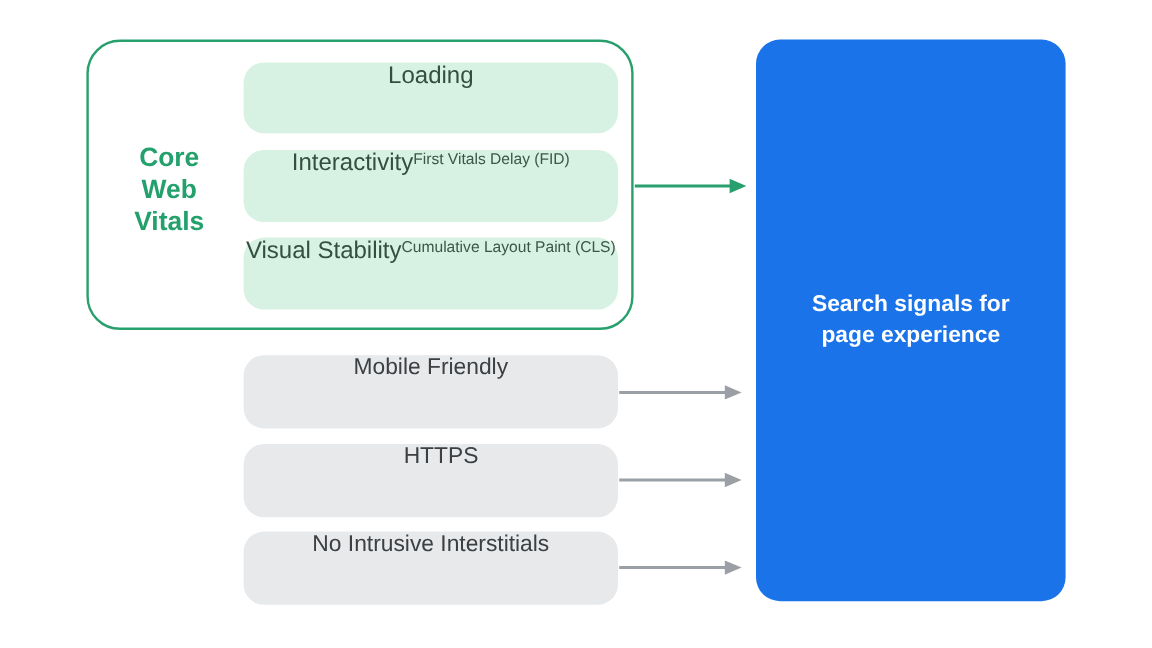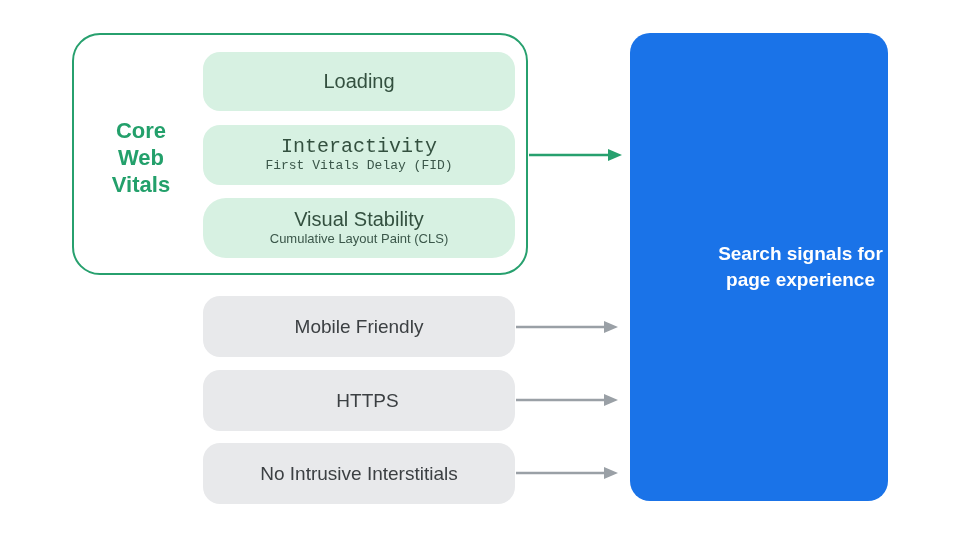--- a/index.html
+++ b/index.html
@@ -39,22 +39,22 @@
     color: #23a06b;
   }
   
   .pill {
     position: absolute;
     left: 203px;
     width: 312px;
     height: 60px;
     border-radius: 17px;
     display: flex;
-    flex-direction: column;
-    align-items: center;
+    flex-direction: row;
+    align-items: flex-start;
     justify-content: center;
     text-align: center;
     box-sizing: border-box;
   }
   .pill.green { background: #d7f1e2; color: #33503f; }
   .pill.gray  { background: #e8e9eb; color: #3c4043; height: 61px; }
   .pill .title {
     font-size: 20px;
     font-weight: 500;
     line-height: 1.15;
@@ -63,37 +63,37 @@
   .pill .subtitle {
     font-size: 13px;
     line-height: 1.3;
     color: #3b574a;
   }
   .pill.gray .label {
     font-size: 19px;
     color: #3c4043;
   }
   #cwv-pill-1 { top: 52px; height: 59px; }
-  #cwv-pill-2 { top: 125px; font-family: Liberation Mono, monospace; }
-  #cwv-pill-3 { top: 198px; border-radius: 23px; }
+  #cwv-pill-2 { top: 125px; }
+  #cwv-pill-3 { top: 198px; }
   #gray-pill-1 { top: 296px; }
   #gray-pill-2 { top: 370px; padding-left: 17px; }
   #gray-pill-3 { top: 443px; }
   
   .result-box {
     position: absolute;
     left: 630px;
     top: 33px;
     width: 258px;
     height: 468px;
     background: #1a73e8;
     border-radius: 20px;
     display: flex;
     align-items: center;
-    justify-content: flex-end;
+    justify-content: center;
   }
   .result-box .result-label {
     width: 175px;
     text-align: center;
     color: #ffffff;
     font-size: 19px;
     font-weight: bold;
     line-height: 26px;
   }
   

